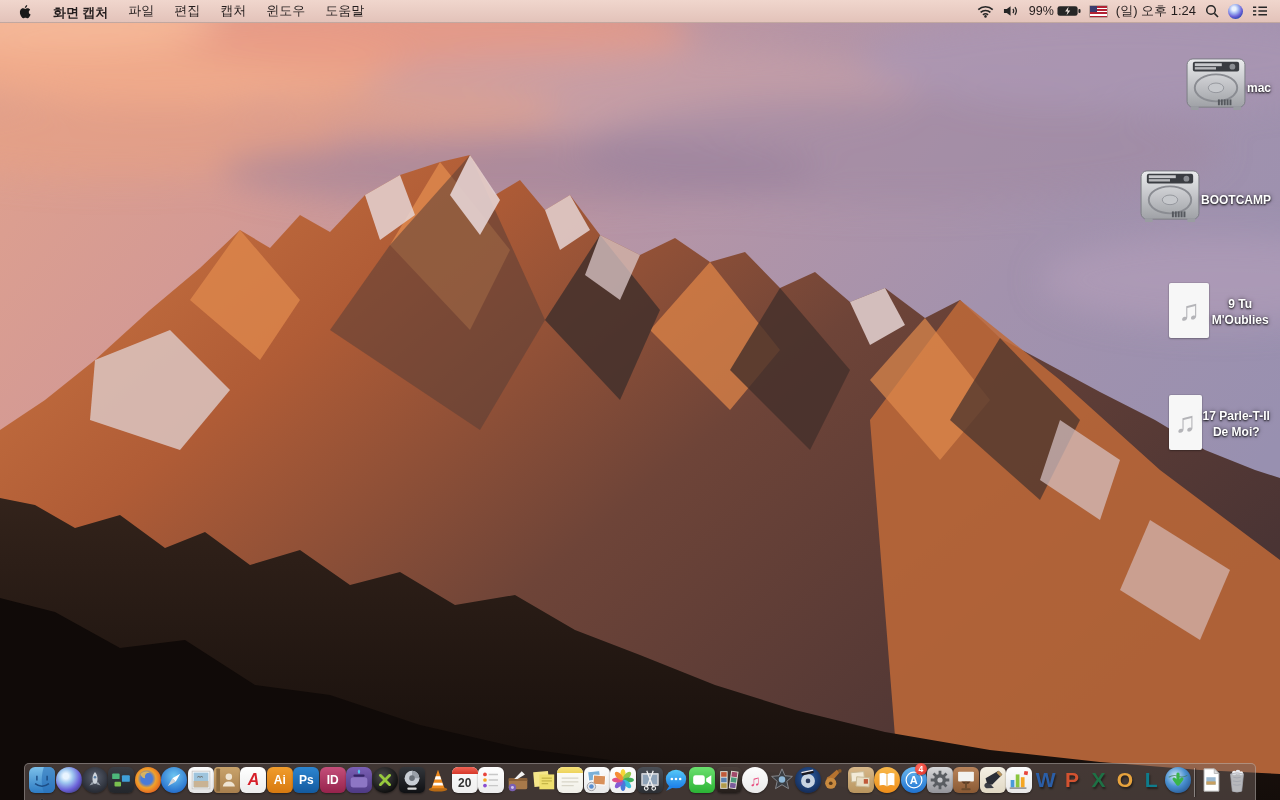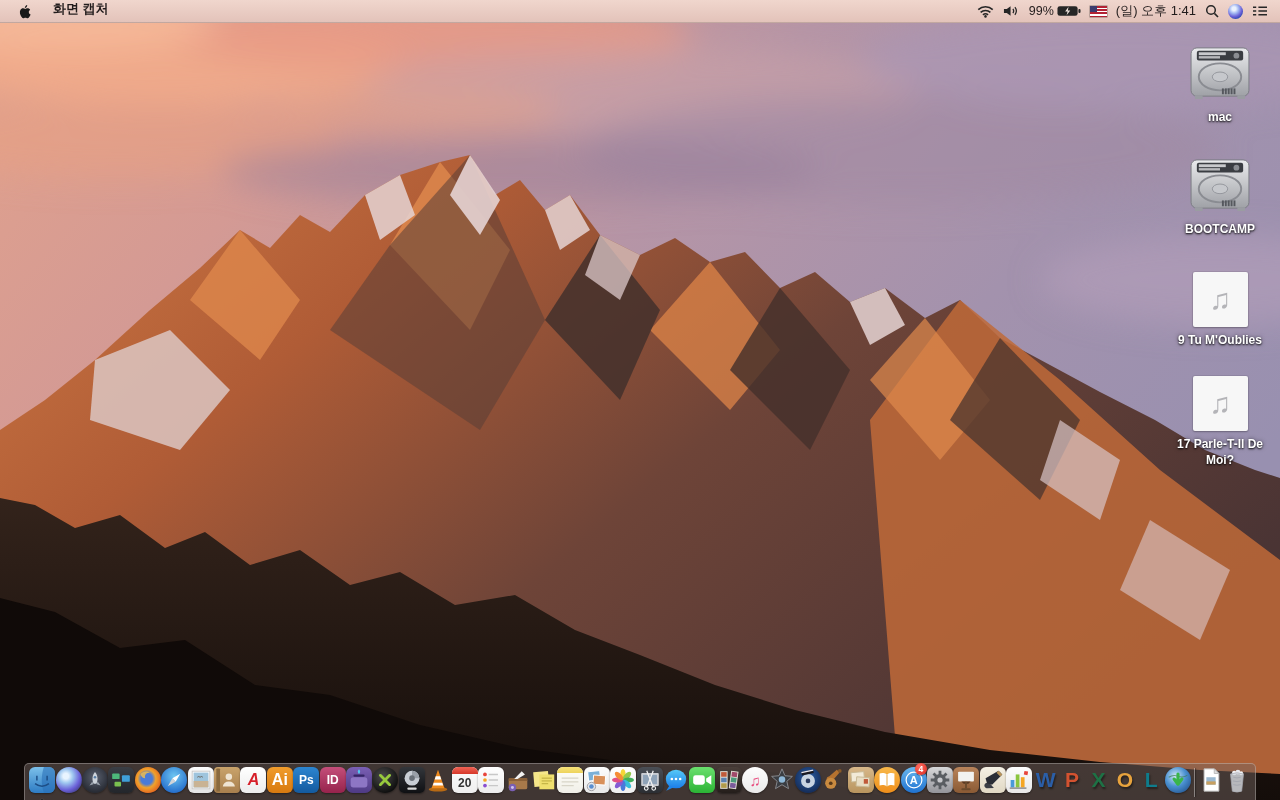--- a/index.html
+++ b/index.html
@@ -7,39 +7,39 @@
   .screen{position:relative;width:1280px;height:800px;overflow:hidden;
     font-family:"Liberation Sans","DejaVu Sans",sans-serif;}
   #wallpaper{position:absolute;inset:0;width:100%;height:100%;display:block;}
 
   
   .menubar{position:absolute;top:0;left:0;right:0;height:23px;
     background:linear-gradient(180deg,#f0d6cd,#e3c3ba);
     border-bottom:1px solid rgba(110,82,78,.35);
     display:flex;align-items:center;padding:0 12px;
     font-size:13px;color:#221c1c;z-index:30;}
-  .mb-left{display:flex;align-items:flex-start;height:100%;}
+  .mb-left{display:flex;align-items:flex-end;height:100%;font-family:Liberation Serif, serif;}
   .apple-menu{display:flex;align-items:center;padding:0 12px 0 6px;height:100%;}
   .active-app{font-weight:bold;padding:0 10px;}
   .menu-item{padding:0 10px;height:100%;display:flex;align-items:center;}
   .mb-right{margin-left:auto;display:flex;align-items:center;gap:9px;height:100%;}
   .mb-right svg{display:block;}
   .pct{font-size:12.5px;}
   .clock{font-size:13px;white-space:nowrap;}
   .flag{position:relative;width:17px;height:11px;display:inline-block;
     background:repeating-linear-gradient(180deg,#b22234 0 1.6px,#fff 1.6px 3.2px);
     box-shadow:0 0 0 .5px rgba(0,0,0,.4);}
   .flag .canton{position:absolute;top:0;left:0;width:7.5px;height:6px;background:#3c3b6e;}
   .siri-orb{width:15px;height:15px;border-radius:50%;display:inline-block;
     background:radial-gradient(circle at 40% 32%,#eaf2ff 0 14%,#9fb4f0 35%,#6a5fd8 58%,#2a4ab0 78%,#17203f 100%);}
 
   
   .desk-icons{position:absolute;top:30px;right:9px;width:102px;display:flex;
     flex-direction:column;align-items:center;z-index:10;}
-  .desk-item{height:112px;display:flex;flex-direction:column;align-items:center;justify-content:center;width:100%;}
+  .desk-item{height:112px;display:flex;flex-direction:row;align-items:center;justify-content:flex-end;width:100%;}
   .audio-ic{width:55px;height:55px;background:#f7f7f7;border-radius:2px;
     box-shadow:0 0 0 1px rgba(0,0,0,.07),0 1px 2px rgba(0,0,0,.25);
     display:flex;align-items:center;justify-content:center;
     font-size:29px;color:#b4b4b8;}
   .desk-label{margin-top:6px;font-size:12px;font-weight:bold;color:#fff;text-align:center;
     line-height:1.3;text-shadow:0 1px 2px rgba(0,0,0,.9),0 0 4px rgba(0,0,0,.55);max-width:100px;}
 
   
   .dock{position:absolute;left:24px;right:24px;bottom:0;height:37px;z-index:30;
     background:rgba(118,102,98,.48);border:1px solid rgba(255,255,255,.28);border-bottom:none;
@@ -127,20 +127,27 @@
 
   <header class="menubar">
     <div class="mb-left">
       <span class="apple-menu">
         <svg viewBox="0 0 14 16" width="13" height="15">
           <path d="M7.3 4.2c.1-1.6 1.3-2.9 2.6-3.2.2 1.5-1.1 3.1-2.6 3.2z" fill="#1a1a1a"></path>
           <path d="M11.6 8.6c0-1.7 1.4-2.5 1.5-2.6-.8-1.2-2.1-1.4-2.6-1.4-1.1-.1-2.1.6-2.7.6-.6 0-1.4-.6-2.3-.6-1.2 0-2.3.7-2.9 1.8-1.2 2.1-.3 5.3.9 7 .6.9 1.3 1.8 2.2 1.8.9 0 1.2-.6 2.3-.6 1.1 0 1.4.6 2.3.6 1 0 1.6-.9 2.2-1.8.7-1 1-2 1-2.1 0 0-1.9-.8-1.9-2.7z" fill="#1a1a1a"></path>
         </svg>
       </span>
       <span class="active-app">화면 캡처</span>
+      <nav id="menus" style="display:flex;height:100%;">
+          <span class="menu-item">파일</span>
+          <span class="menu-item">편집</span>
+          <span class="menu-item">캡처</span>
+          <span class="menu-item">윈도우</span>
+          <span class="menu-item">도움말</span>
+        </nav>
     </div>
     <div class="mb-right">
       <svg viewBox="0 0 16 12" width="17" height="13">
         <path d="M1.2 4.2a10 10 0 0113.6 0" stroke="#262626" stroke-width="1.5" fill="none"></path>
         <path d="M3.4 6.8a7 7 0 019.2 0" stroke="#262626" stroke-width="1.5" fill="none"></path>
         <path d="M5.6 9.2a3.6 3.6 0 014.8 0" stroke="#262626" stroke-width="1.5" fill="none"></path>
         <circle cx="8" cy="10.6" r="1.2" fill="#262626"></circle>
       </svg>
       <svg viewBox="0 0 18 12" width="17" height="12">
         <polygon points="1,4 4,4 8,1 8,11 4,8 1,8" fill="#262626"></polygon>
@@ -148,21 +155,21 @@
       </svg>
       <span class="pct">99%</span>
       <svg viewBox="0 0 25 12" width="24" height="12" style="margin-left:-6px;">
         <rect x="0.5" y="1" width="21" height="10" rx="2.5" fill="#262626"></rect>
         <rect x="22.3" y="4" width="2.2" height="4" rx="1" fill="#262626"></rect>
         <polygon points="12,1.5 8.5,6.6 11,6.6 10,10.5 13.8,5.4 11.3,5.4" fill="#efe4de"></polygon>
       </svg>
       <span class="flag">
           <span class="canton"></span>
         </span>
-      <span class="clock">(일) 오후 1:41</span>
+      <span class="clock">(일) 오후 1:24</span>
       <svg viewBox="0 0 14 14" width="14" height="14">
         <circle cx="6" cy="6" r="4.3" stroke="#262626" stroke-width="1.5" fill="none"></circle>
         <path d="M9.4 9.4L13 13" stroke="#262626" stroke-width="1.6"></path>
       </svg>
       <span class="siri-orb"></span>
       <svg viewBox="0 0 16 12" width="16" height="12">
         <g stroke="#262626" stroke-width="1.5">
           <path d="M1 2.2h3.2 M6.4 2.2H15"></path>
             <path d="M1 6h3.2 M6.4 6H15"></path>
             <path d="M1 9.8h3.2 M6.4 9.8H15"></path>
@@ -306,21 +313,21 @@
             </svg>
           </span>
         </span>
         <span class="dock-item">
           <span class="ic" style="background:linear-gradient(#fff,#ececec)">
             <b class="gl" style="color:#d6202a;font-size:16px;font-style:italic">A</b>
           </span>
         </span>
         <span class="dock-item">
           <span class="ic" style="background:linear-gradient(#f09c2c,#d87a10)">
-            <b class="gl" style="color:#fff;font-size:16px">Ai</b>
+            <b class="gl" style="color:#fff;font-size:12px">Ai</b>
           </span>
         </span>
         <span class="dock-item">
           <span class="ic" style="background:linear-gradient(#2c85d0,#145a9e)">
             <b class="gl" style="color:#fff;font-size:12px">Ps</b>
           </span>
         </span>
         <span class="dock-item">
           <span class="ic" style="background:linear-gradient(#c44e7a,#96234c)">
             <b class="gl" style="color:#fff;font-size:12px">ID</b>

